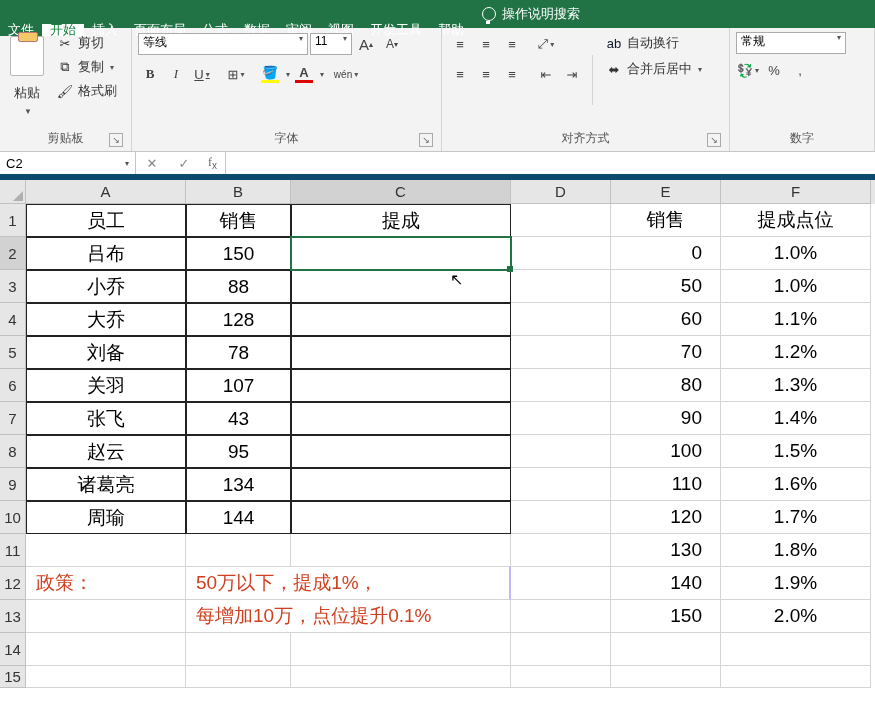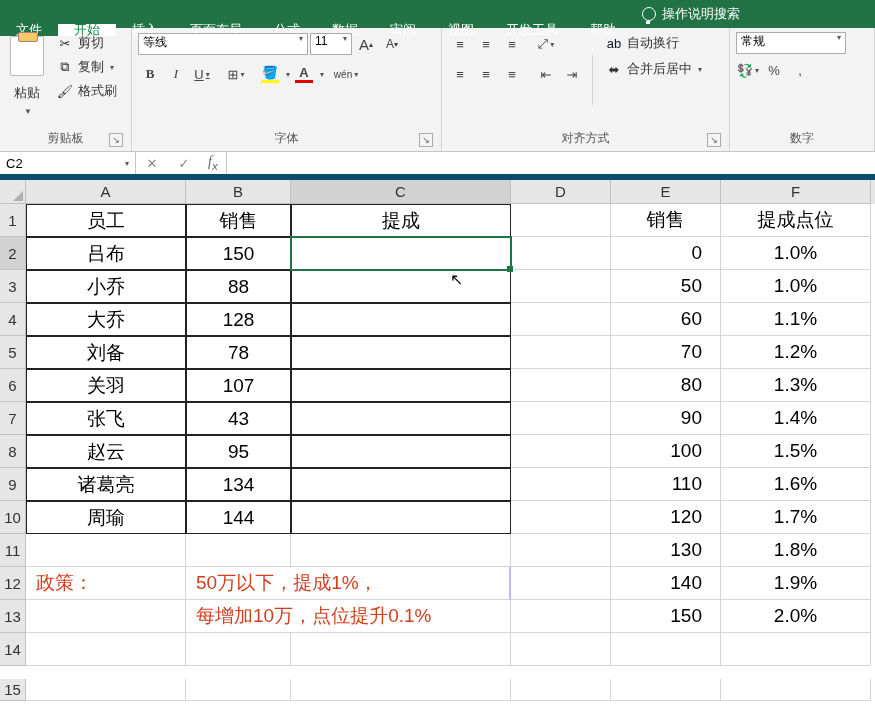--- a/index.html
+++ b/index.html
@@ -1,20 +1,20 @@
 <!DOCTYPE html>
 <html><head>
 <meta charset="utf-8">
 <style>
 * { margin: 0; padding: 0; box-sizing: border-box; font-family: "Microsoft YaHei", sans-serif; }
 body { background: #fff; width: 875px; height: 726px; overflow: hidden; user-select: none; }
 
 
 .tabbar { background: #217346; height: 28px; display: flex; align-items: stretch; color: #fff; font-size: 13px; }
-.tabbar .tab { padding: 6px 16px; cursor: pointer; display: flex; align-items: center; margin-top: 24px; }
+.tabbar .tab { padding: 6px 8px; cursor: pointer; display: flex; align-items: center; margin-top: 24px; }
 .tabbar .tab.file { background: #217346; }
 .tabbar .tab.active { background: #fff; color: #15803d; font-weight: 500; }
 .tabbar .helplight { display: flex; align-items: center; padding: 0 10px; gap: 6px; }
 .bulb { width: 14px; height: 14px; border: 1.5px solid #fff; border-radius: 50%; position: relative; }
 .bulb::after { content:""; position:absolute; bottom:-4px; left:3px; width:4px; height:3px; background:#fff; }
 
 
 .ribbon { background: #f3f3f3; border-bottom: 1px solid #c6c6c6; height: 124px; display: flex; }
 .group { border-right: 1px solid #d4d4d4; padding: 4px 6px 0 6px; display: flex; flex-direction: column; }
 .group-body { flex: 1; display: flex; align-items: flex-start; gap: 4px; }
@@ -42,31 +42,31 @@
 .color-strip { width: 18px; height: 3px; background: #d00; margin-top: -2px; }
 .fill-strip { width: 18px; height: 3px; background: #ffff00; margin-top: -2px; }
 
 .sep { width: 1px; height: 50px; background: #d4d4d4; margin: 0 4px; align-self: center; }
 
 
 .formulabar { height: 28px; border-bottom: 6px solid #0c4a6e; display: flex; align-items: stretch; background: #fff; }
 .namebox { width: 136px; border-right: 1px solid #c6c6c6; display: flex; align-items: center; padding: 0 6px; font-size: 13px; justify-content: space-between; }
 .fx-ctrl { display: flex; align-items: center; border-right: 1px solid #c6c6c6; }
 .fx-btn { width: 32px; height: 100%; display:flex; align-items:center; justify-content:center; font-size: 13px; color: #888; cursor:pointer; }
-.fx-label { font-style: italic; font-family: "Times New Roman"; color: #666; font-size: 14px; padding: 0 8px; }
+.fx-label { font-family: "Times New Roman"; color: #666; font-size: 12px; padding: 0 8px; }
 .fx-input { flex:1; padding: 0 8px; font-size: 13px; }
 
 
 .sheet { position: relative; }
 .hdr-row { display: flex; height: 24px; background: #e6e6e6; }
 .corner { width: 26px; border-right: 1px solid #c1c1c1; border-bottom: 1px solid #c1c1c1; background: #e6e6e6; position: relative; }
 .corner::after { content:""; position:absolute; right:2px; bottom:2px; border-left:10px solid transparent; border-bottom:10px solid #b0b0b0; }
 .colhdr { border-right: 1px solid #c1c1c1; border-bottom: 1px solid #c1c1c1; text-align: center; font-size: 15px; color: #333; line-height: 24px; background: #e6e6e6; }
 .row { display: flex; height: 33px; }
-.row.h15 { height: 22px; margin-top: 13px; }
+.row.h15 { height: 22px; }
 .rowhdr { width: 26px; border-right: 1px solid #c1c1c1; border-bottom: 1px solid #c1c1c1; text-align: center; font-size: 15px; color: #333; background: #e6e6e6; display:flex; align-items:center; justify-content:center; }
 .cell { border-right: 1px solid #d4d4d4; border-bottom: 1px solid #d4d4d4; font-size: 19px; display:flex; align-items:center; justify-content:center; padding:0 4px; }
 .bordered { border: 1px solid #222 !important; }
 .policy { font-size: 19px; color: #d04020; justify-content: flex-start; padding-left: 10px; }
 .rt { justify-content: flex-end; padding-right: 18px; }
 .active-hdr { background: #d2d2d2 !important; }
 .active-row { background: #d2d2d2 !important; }
 
 
 .cA { width: 160px; } .cB { width: 105px; } .cC { width: 220px; }

